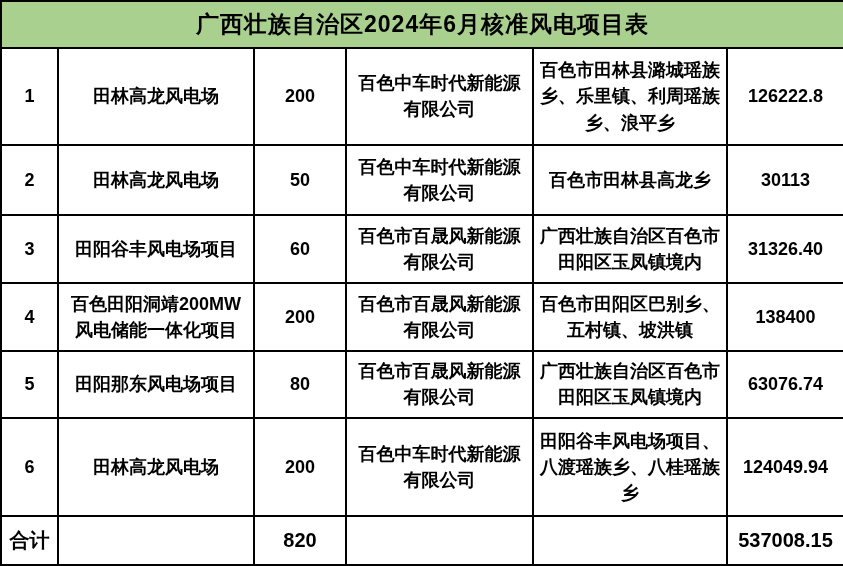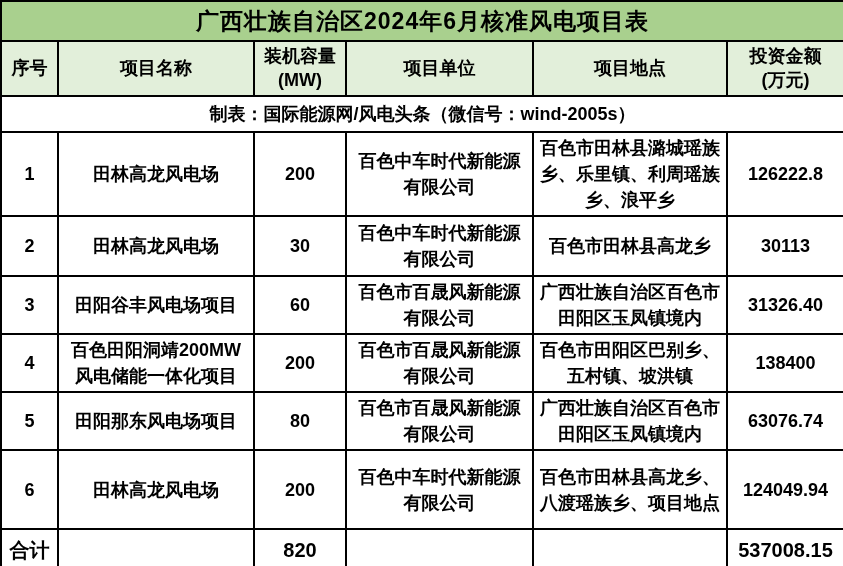--- a/index.html
+++ b/index.html
@@ -82,48 +82,35 @@
       <col style="width:187px">
       <col style="width:194px">
       <col style="width:117px">
     </colgroup>
 
     <tbody>
         <tr class="title-row">
       <td class="title" colspan="6">广西壮族自治区2024年6月核准风电项目表</td>
     </tr>
 
-    <tr class="header-row">
-      <th>序号</th>
-      <th>项目名称</th>
-      <th>装机容量
-(MW)</th>
-      <th>项目单位</th>
-      <th>项目地点</th>
-      <th>投资金额
-(万元)</th>
-    </tr>
 
-    <tr class="note-row">
-      <td class="note" colspan="6">制表：国际能源网/风电头条（微信号：wind-2005s）</td>
-    </tr>
 
     <tr class="data-row r1">
       <td>1</td>
       <td>田林高龙风电场</td>
       <td>200</td>
       <td>百色中车时代新能源有限公司</td>
       <td>百色市田林县潞城瑶族乡、乐里镇、利周瑶族乡、浪平乡</td>
       <td>126222.8</td>
     </tr>
 
     <tr class="data-row r2">
       <td>2</td>
       <td>田林高龙风电场</td>
-      <td>30</td>
+      <td>50</td>
       <td>百色中车时代新能源有限公司</td>
       <td>百色市田林县高龙乡</td>
       <td>30113</td>
     </tr>
 
     <tr class="data-row r3">
       <td>3</td>
       <td>田阳谷丰风电场项目</td>
       <td>60</td>
       <td>百色市百晟风新能源有限公司</td>
@@ -147,21 +134,21 @@
       <td>百色市百晟风新能源有限公司</td>
       <td>广西壮族自治区百色市田阳区玉凤镇境内</td>
       <td>63076.74</td>
     </tr>
 
     <tr class="data-row r6">
       <td>6</td>
       <td>田林高龙风电场</td>
       <td>200</td>
       <td>百色中车时代新能源有限公司</td>
-      <td>百色市田林县高龙乡、八渡瑶族乡、项目地点</td>
+      <td>田阳谷丰风电场项目、八渡瑶族乡、八桂瑶族乡</td>
       <td>124049.94</td>
     </tr>
 
     <tr class="total-row">
       <td class="total-label">合计</td>
       <td></td>
       <td class="red-val">820</td>
       <td></td>
       <td></td>
       <td class="red-val">537008.15</td>

